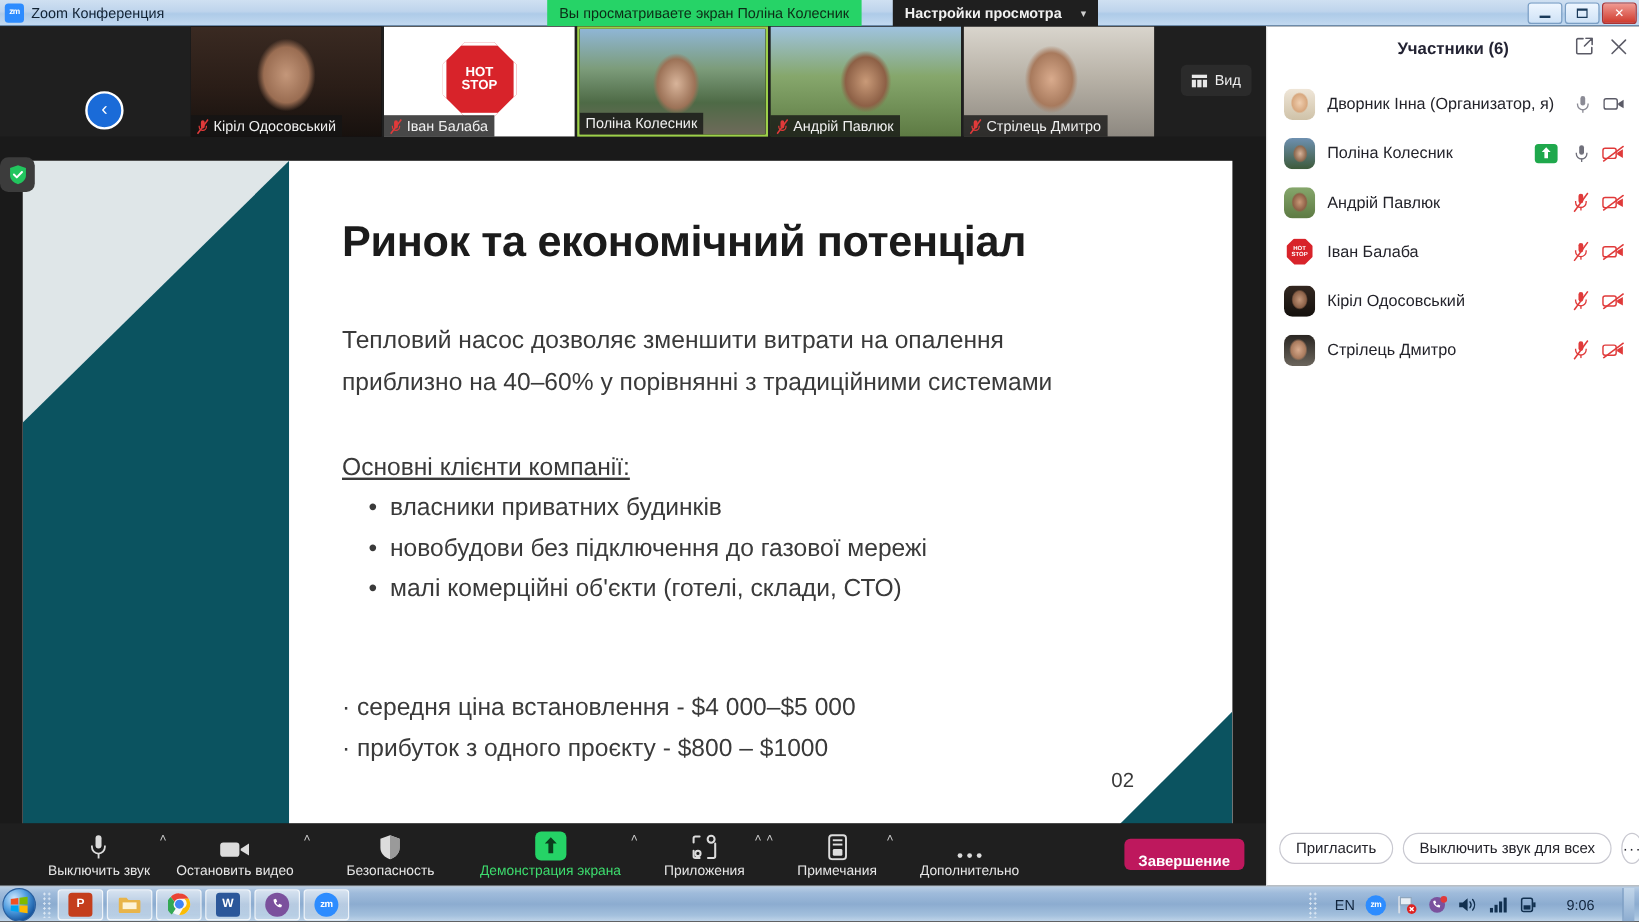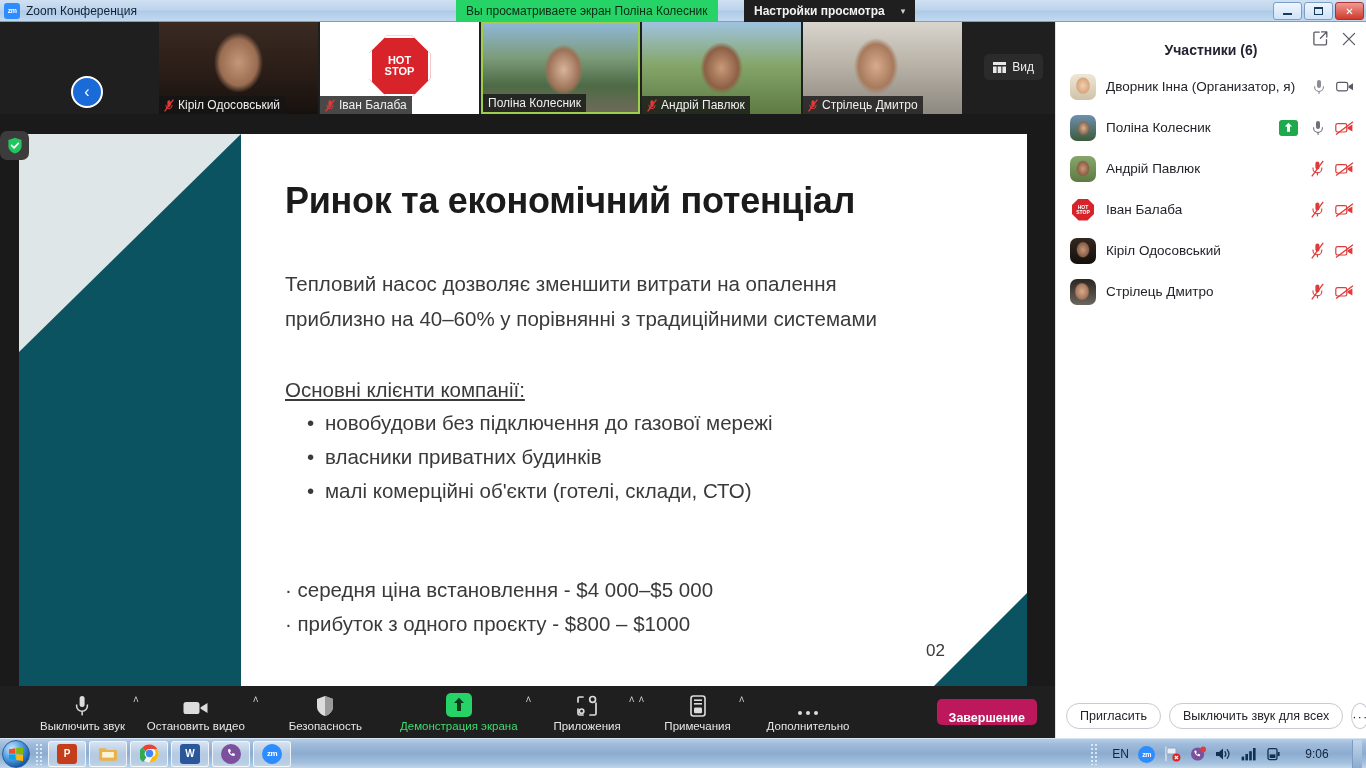--- a/index.html
+++ b/index.html
@@ -170,21 +170,21 @@
     background:#be185d; color:#fff; font-size:12.5px; font-weight:bold;
     display:flex;align-items:flex-end; padding:0 12px;
   }
 
   
   #panel{
     position:absolute; left:1055px; top:22px; width:311px; height:716px;
     background:#ffffff; border-left:1px solid #e2e2e2;
   }
   #panel-head{
-    position:relative; height:36px; display:flex; align-items:flex-end; justify-content:center;
+    position:relative; height:36px; display:flex; align-items:center; justify-content:center;
   }
   #panel-title{ font-size:14px; font-weight:bold; color:#232333; }
   #panel-actions{ position:absolute; right:10px; top:9px; display:flex; gap:14px; align-items:center; }
   .prow{
     height:41px; display:flex; align-items:center; padding:0 12px 0 14px; gap:10px;
   }
   .pavatar{
     width:26px;height:26px;border-radius:7px; flex:none; overflow:hidden; position:relative;
   }
   .pa-inna{ background:
@@ -210,21 +210,21 @@
       radial-gradient(ellipse 10px 12px at 46% 48%, #d9ab8d 0%, #a87a5d 60%, rgba(0,0,0,0) 76%),
       linear-gradient(to bottom,#2a2622,#6b655c); }
   .pname{ flex:1; font-size:13.5px; color:#23232a; white-space:nowrap; overflow:hidden; }
   .picons{ display:flex; align-items:center; gap:11px; flex:none; }
   .sharebadge{
     width:19px;height:16px;border-radius:3px;background:#1fa84c;
     display:flex;align-items:center;justify-content:center; margin-right:3px;
   }
   #panel-footer{
     position:absolute; left:0; bottom:0; width:311px; height:44px;
-    display:flex; align-items:center; gap:8px; padding:0 10px;
+    display:flex; gap:8px; padding:0 10px;
   }
   .pfbtn{
     height:26px; border:1px solid #c9c9d1; border-radius:13px; background:#fff;
     font-size:12.5px; color:#23232a; display:flex;align-items:center;justify-content:center;
     padding:0 13px; white-space:nowrap;
   }
   .pfbtn.round{ width:28px; padding:0; border-radius:50%; font-size:13px; letter-spacing:1px;}
 
   
   #taskbar{
@@ -375,22 +375,22 @@
         <div id="slide-body">
           <div id="slide-title">Ринок та економічний потенціал</div>
 
           <div class="s-para" id="s-intro">
             <span>Тепловий насос дозволяє зменшити витрати на опалення</span><br>
             <span>приблизно на 40–60% у порівнянні з традиційними системами</span>
           </div>
 
           <div class="s-para" id="s-clients-head">Основні клієнти компанії:</div>
           <ul id="s-clients-list">
+            <li>власники приватних будинків</li>
             <li>новобудови без підключення до газової мережі</li>
-            <li>власники приватних будинків</li>
             <li>малі комерційні об'єкти (готелі, склади, СТО)</li>
           </ul>
 
           <div class="s-fin-line" id="s-fin-1">· середня ціна встановлення - $4 000–$5 000</div>
           <div class="s-fin-line" id="s-fin-2">· прибуток з одного проєкту -  $800 – $1000</div>
 
           <div id="slide-number">02</div>
         </div>
       </div>
 

